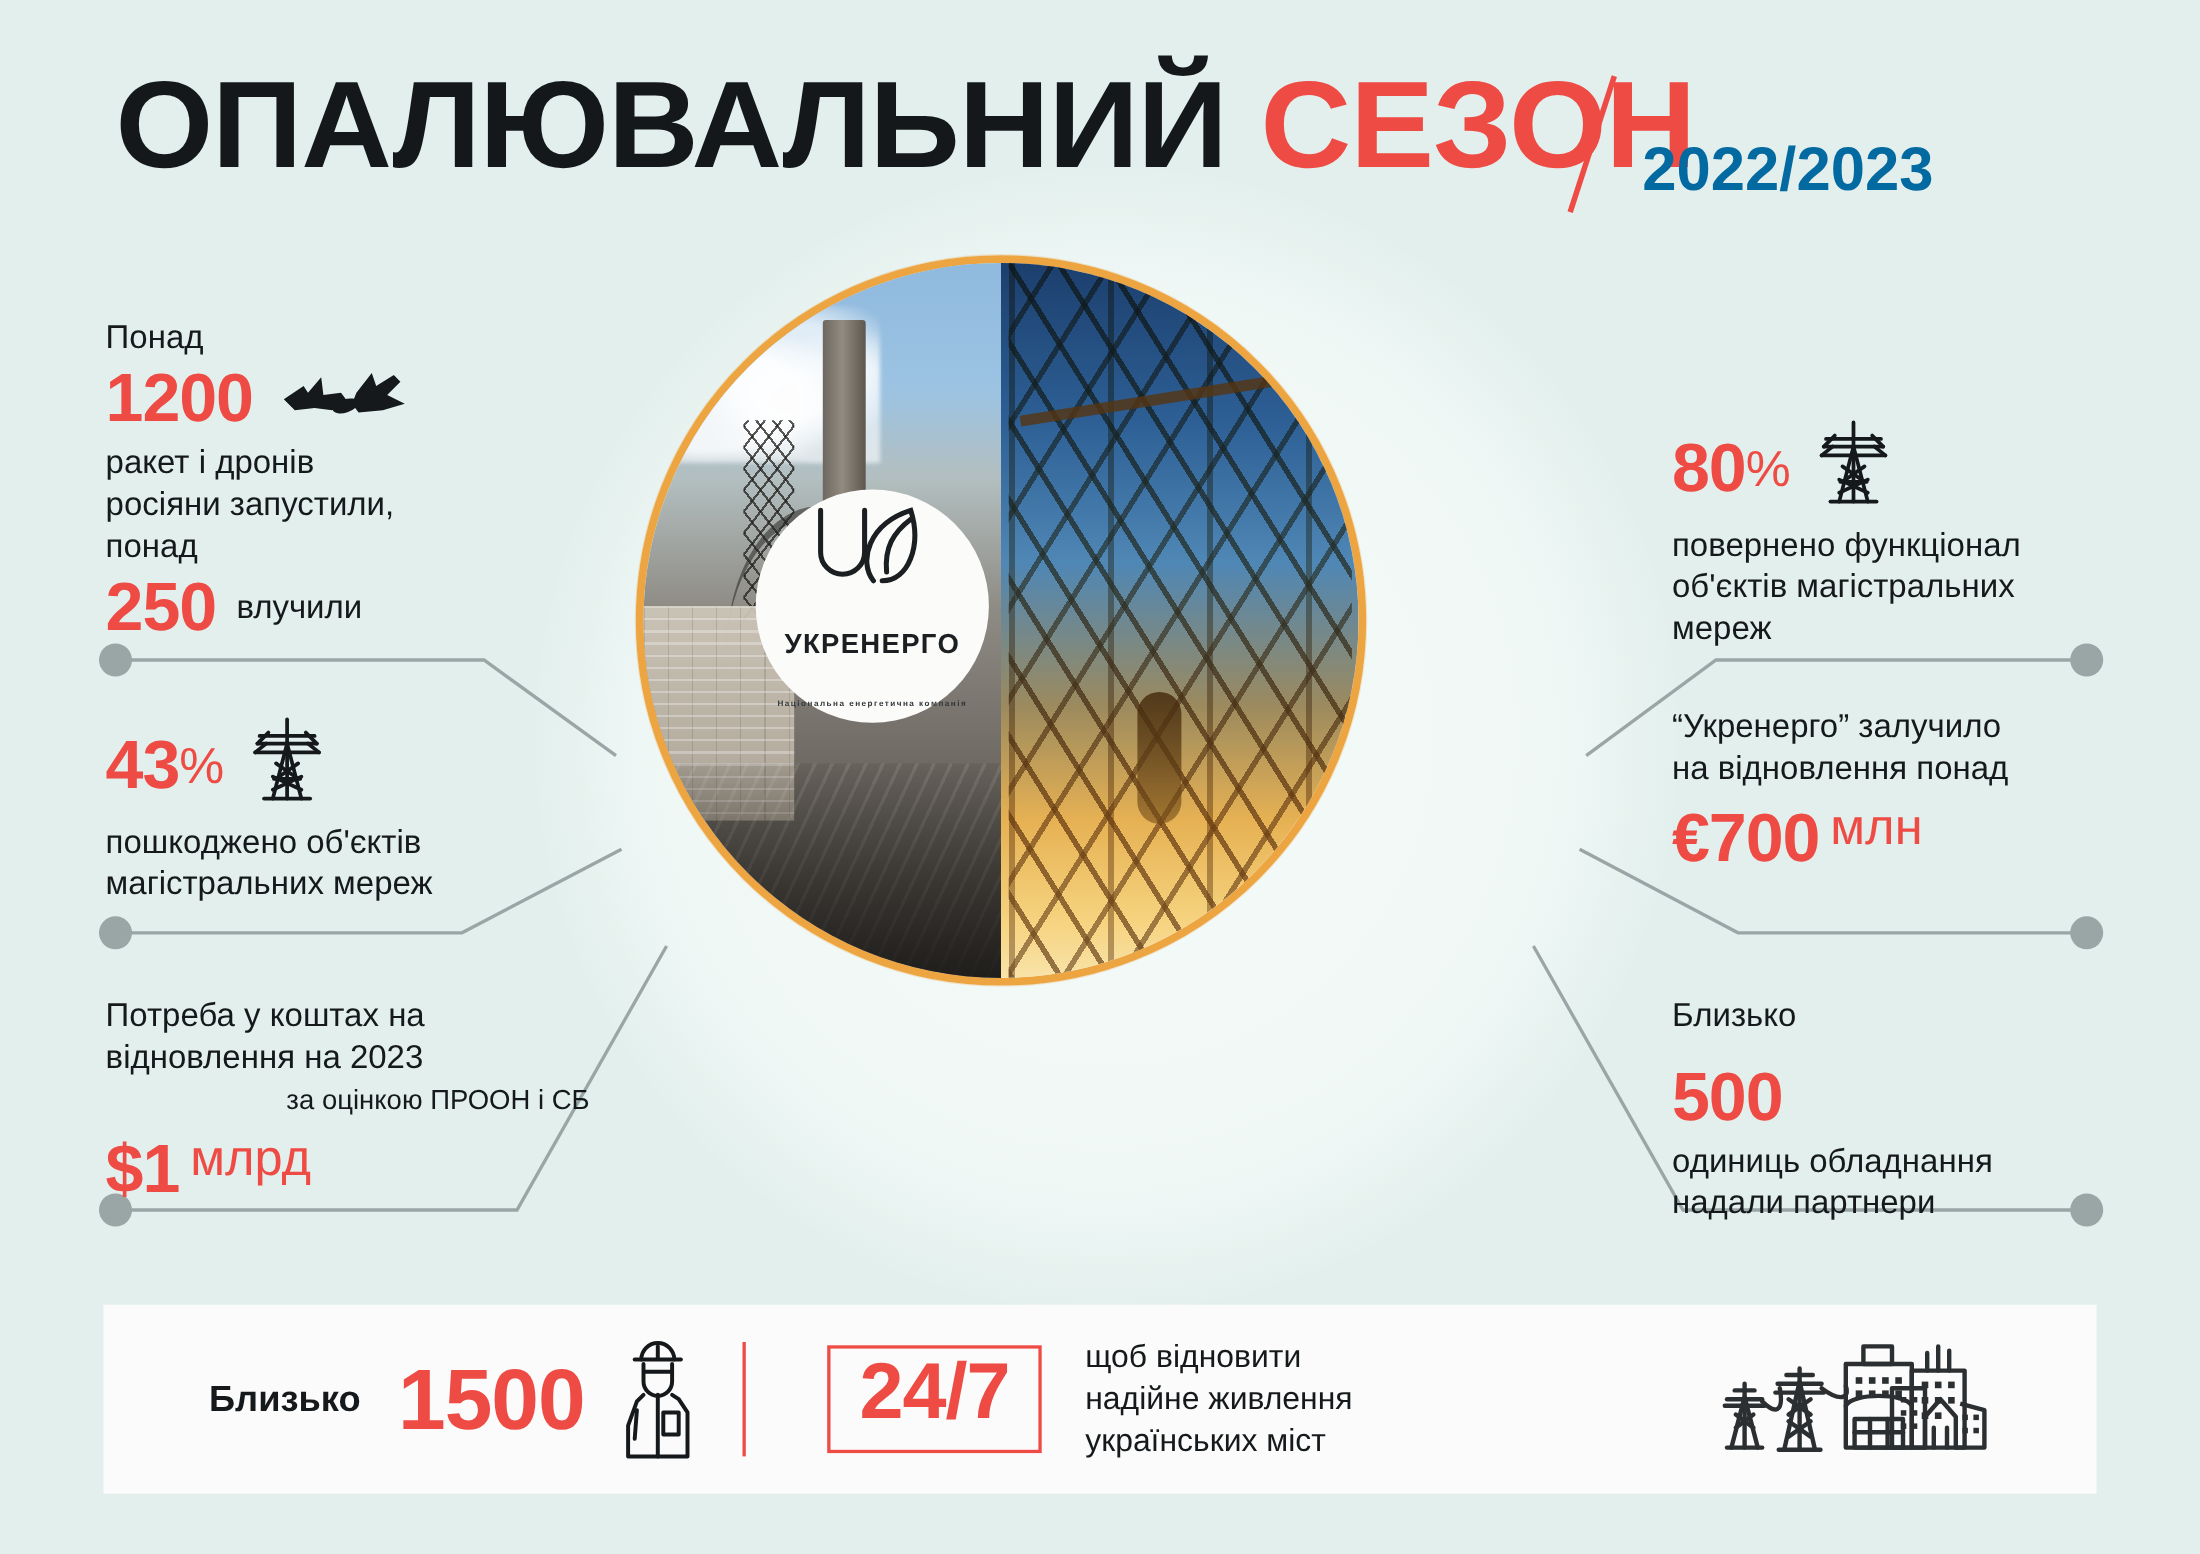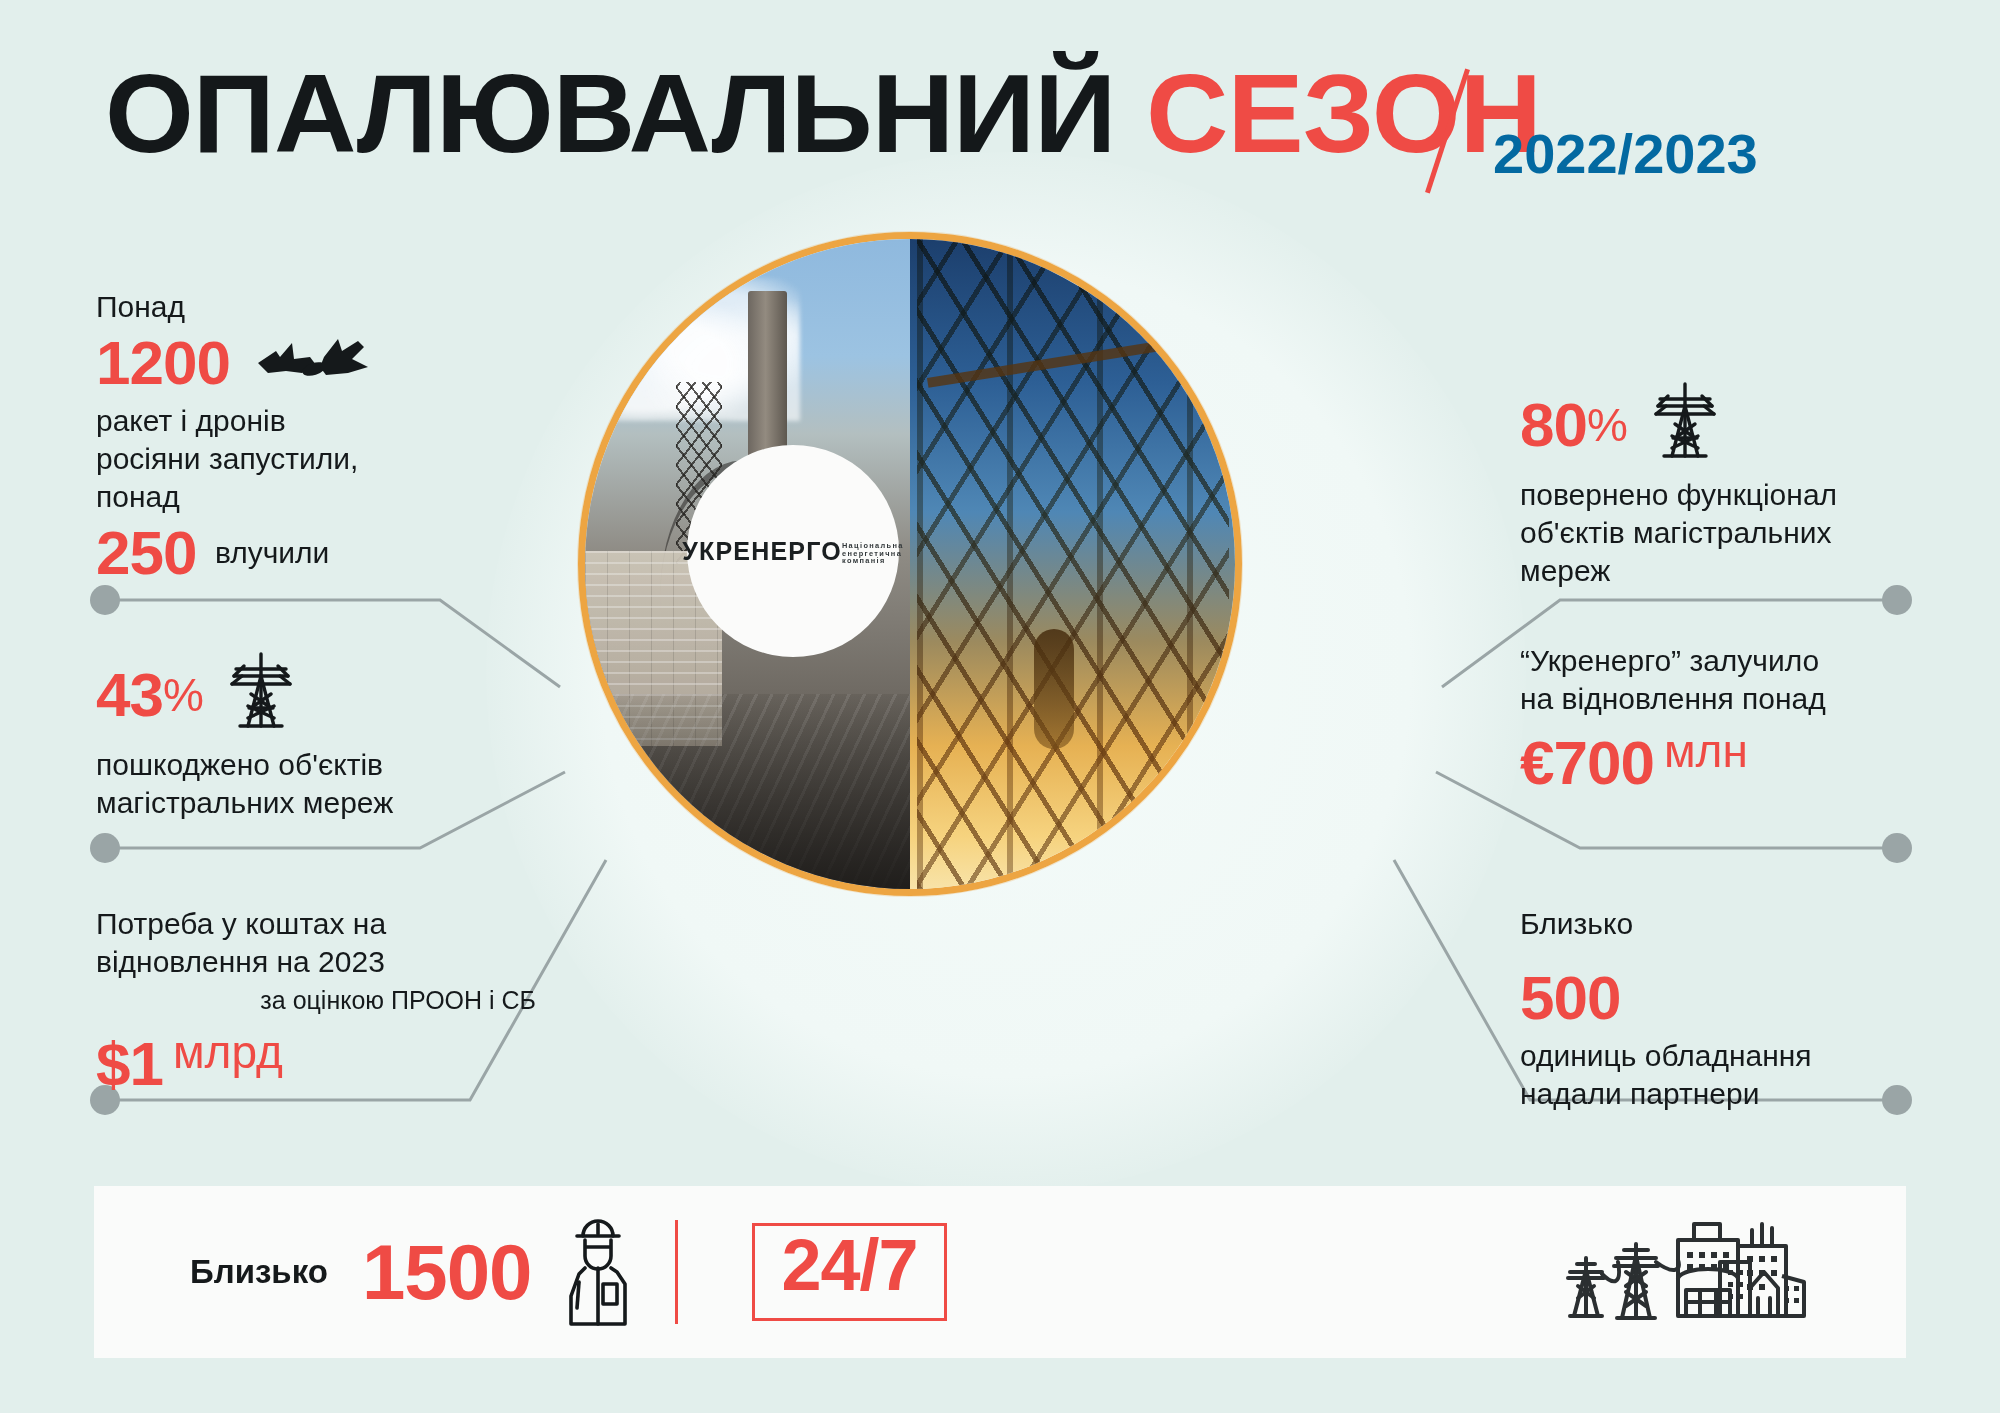--- a/index.html
+++ b/index.html
@@ -175,24 +175,25 @@
   
   .logo-bubble {
     position: absolute;
     left: 687px;
     top: 445px;
     width: 212px;
     height: 212px;
     border-radius: 50%;
     background: #fbfbfa;
     display: flex;
-    flex-direction: row;
+    flex-direction: column;
     align-items: center;
     justify-content: center;
     z-index: 5;
+    gap: 32px;
   }
   .logo-mark { margin-bottom: 8px; }
   .logo-word {
     font-size: 25px;
     font-weight: 700;
     letter-spacing: 1.2px;
     color: #1b1f21;
     line-height: 1;
   }
   .logo-tag {
@@ -515,20 +516,23 @@
           <rect x="48" y="74" width="14" height="20"></rect>
         </g>
       </svg>
     </span>
 
     <div class="bb-divider"></div>
 
 
     <div class="bb-247">24/7</div>
 
+    <div class="bb-text">щоб відновити
+надійне живлення
+українських міст</div>
 
     <span class="bb-city">
       <svg width="250" height="120" viewBox="0 0 250 120">
         <g fill="none" stroke="#2b2f31" stroke-width="4" stroke-linejoin="round" stroke-linecap="round">
 
           <path d="M26 48 L26 106"></path>
           <path d="M14 106 L26 60 L38 106"></path>
           <path d="M10 106 L42 106"></path>
           <path d="M10 62 L42 62"></path>
           <path d="M8 68 L44 68"></path>

